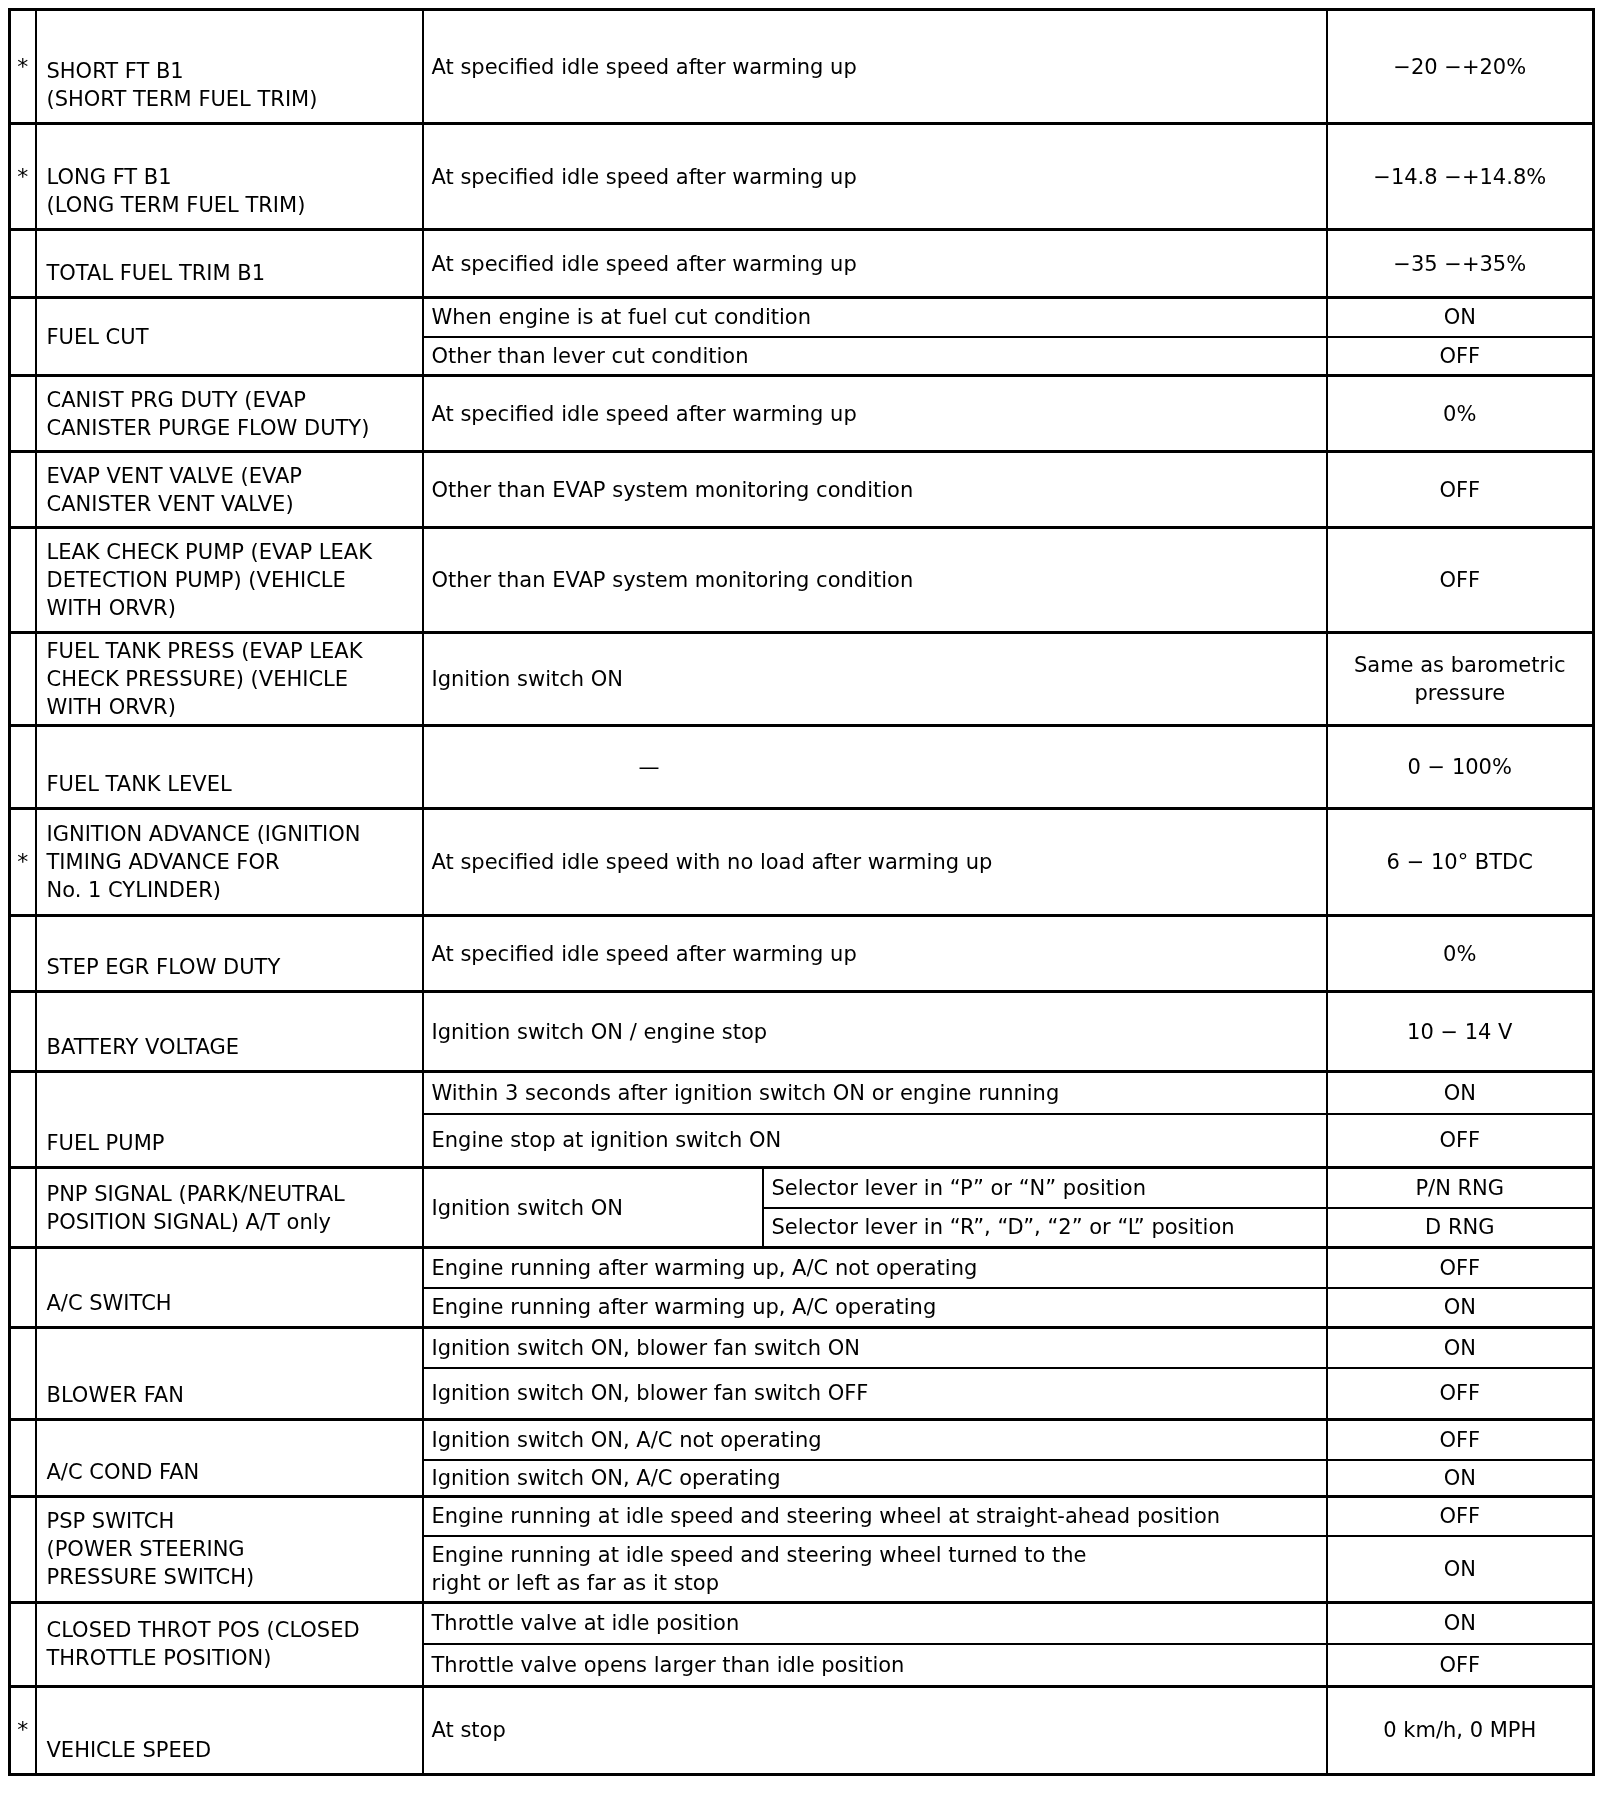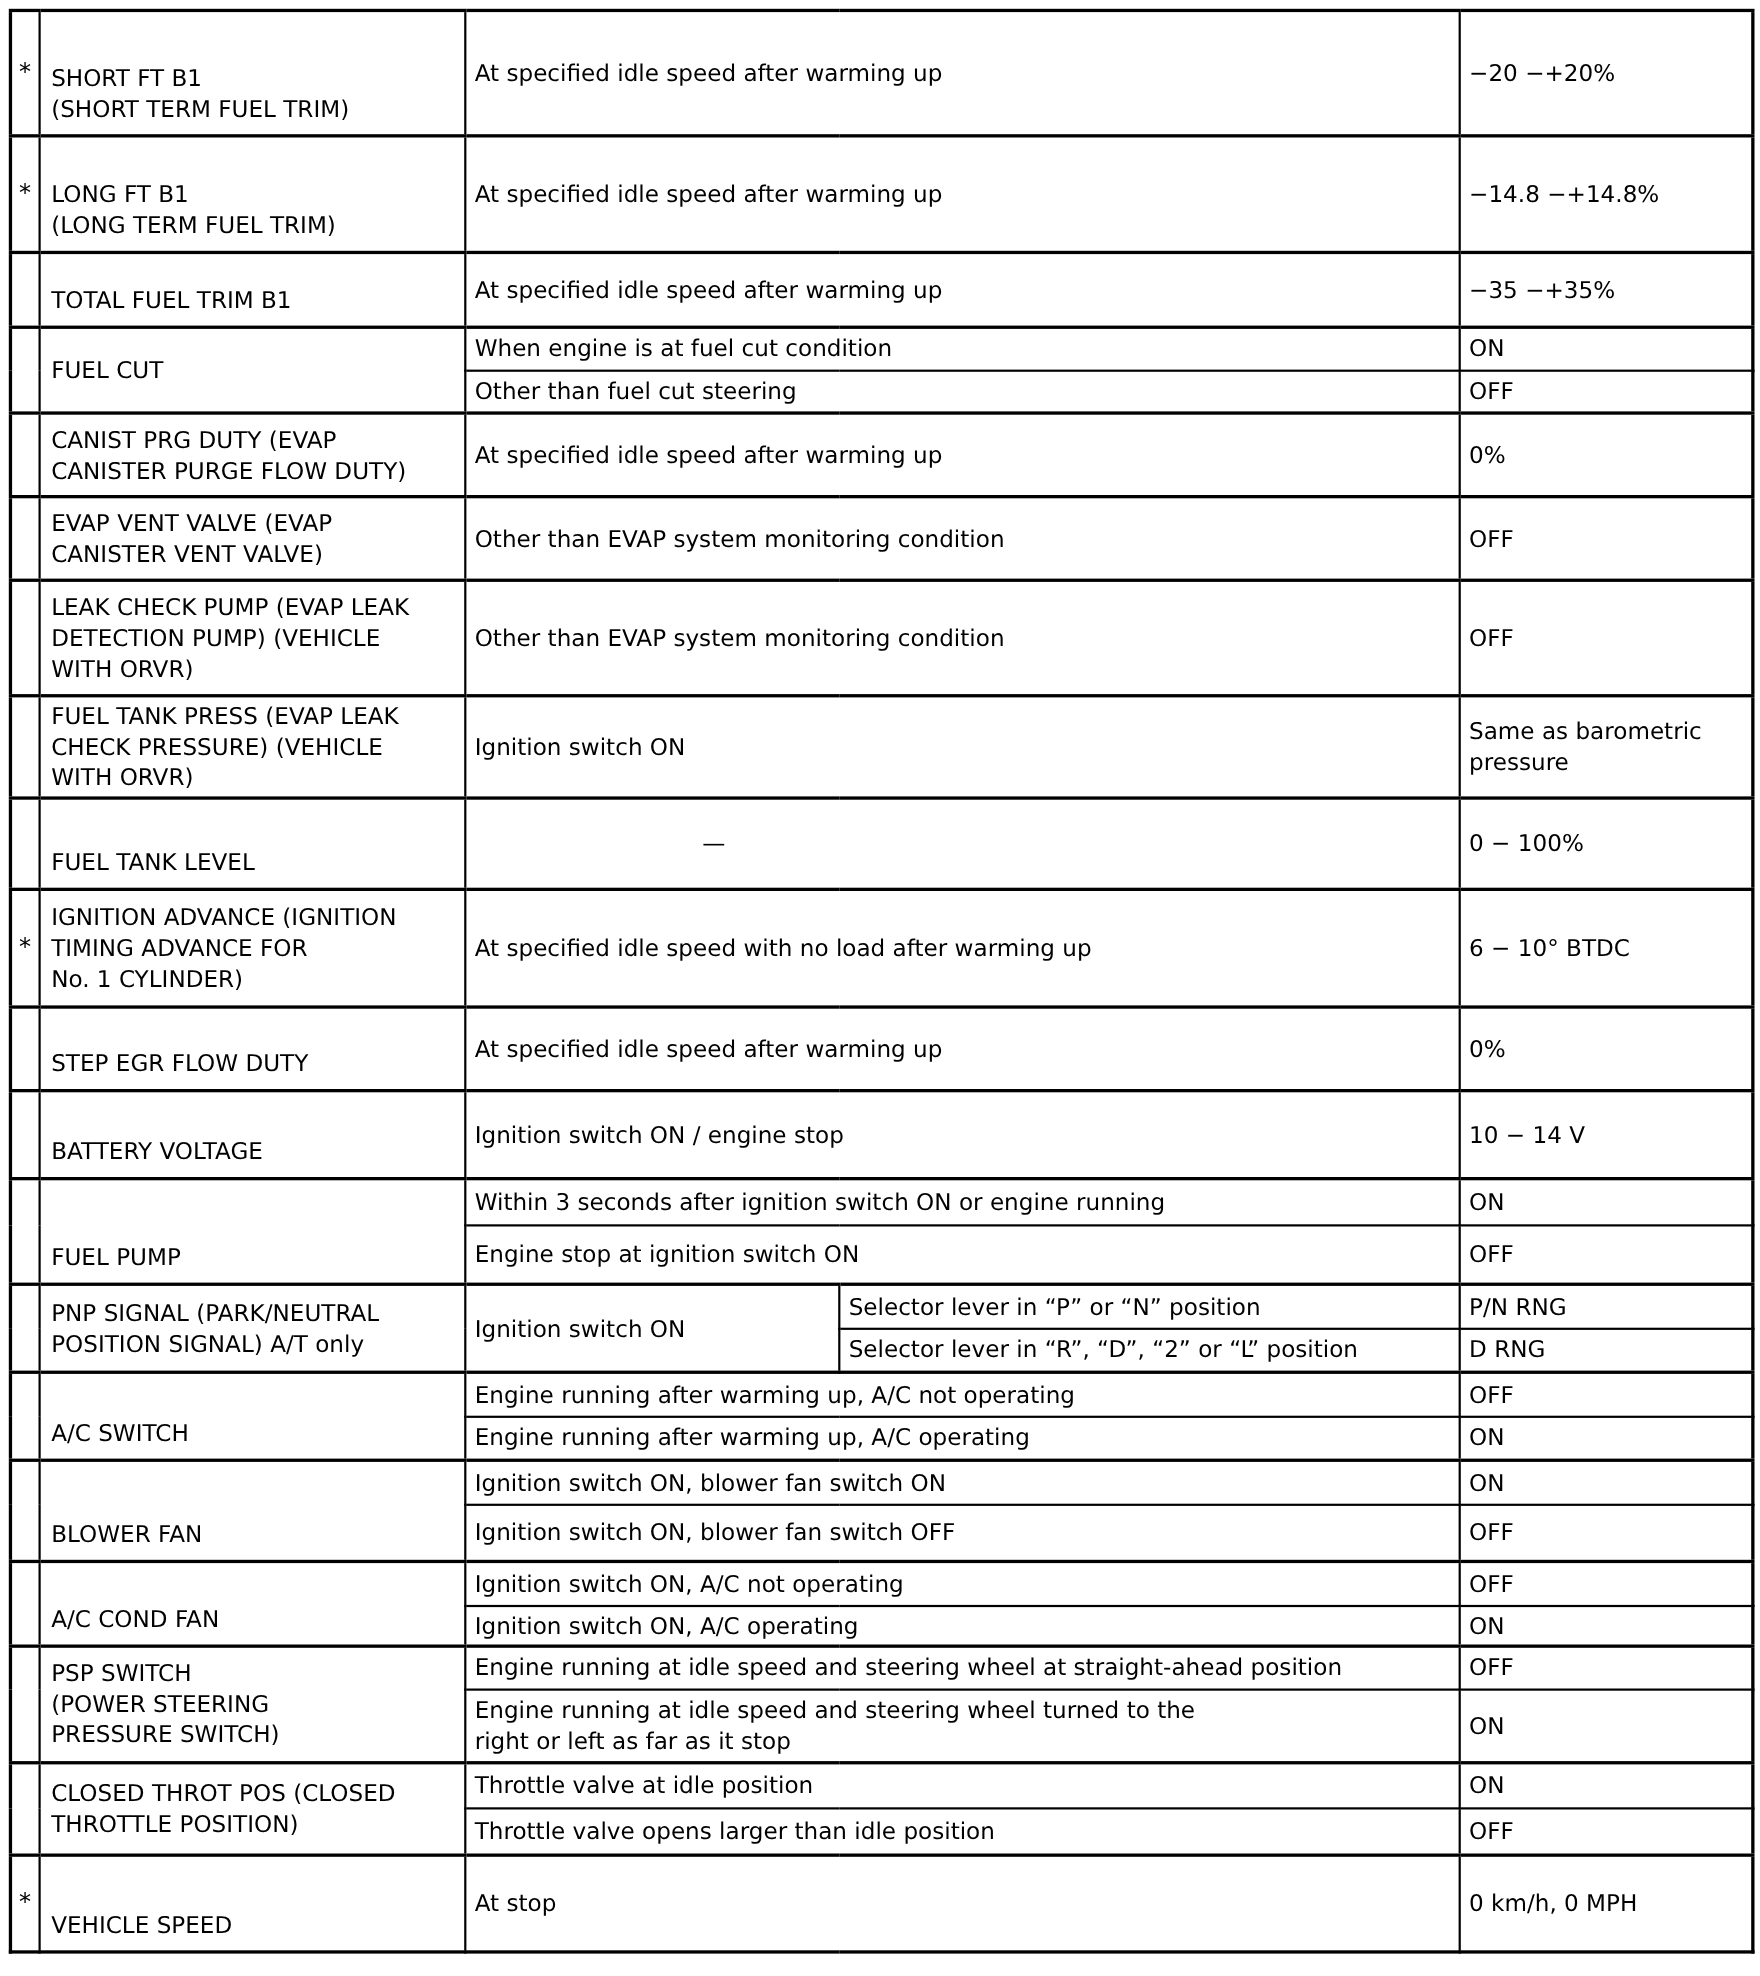--- a/index.html
+++ b/index.html
@@ -26,21 +26,21 @@
     vertical-align: middle;
     overflow: hidden;
     word-wrap: break-word;
   }
   tr.g > td { border-top: 3px solid #000; }
   td.marker { text-align: center; padding: 2px 1px; font-size: 22px; }
   td.name { white-space: pre-line; padding-left: 10px; padding-right: 4px; }
   td.name.vb { vertical-align: bottom; padding-bottom: 9px; }
   td.cond { white-space: pre-line; }
   td.cond.dash { padding-left: 215px; }
-  td.val { white-space: pre-line; }
+  td.val { text-align: center; white-space: pre-line; }
 </style>
 </head>
 <body>
 
 <div class="page">
   <table class="data">
     <colgroup>
       <col style="width:26px">
       <col style="width:387px">
       <col style="width:340px">
@@ -72,21 +72,21 @@
         <td class="val">−35 −+35%</td>
       </tr>
 
       <tr class="g" style="height:39px">
         <td class="marker" rowspan="2"></td>
         <td class="name" rowspan="2">FUEL CUT</td>
         <td class="cond" colspan="2">When engine is at fuel cut condition</td>
         <td class="val">ON</td>
       </tr>
       <tr style="height:39px">
-        <td class="cond" colspan="2">Other than fuel cut steering</td>
+        <td class="cond" colspan="2">Other than lever cut condition</td>
         <td class="val">OFF</td>
       </tr>
 
       <tr class="g" style="height:76px">
         <td class="marker"></td>
         <td class="name">CANIST PRG DUTY (EVAP
 CANISTER PURGE FLOW DUTY)</td>
         <td class="cond" colspan="2">At specified idle speed after warming up</td>
         <td class="val">0%</td>
       </tr>

